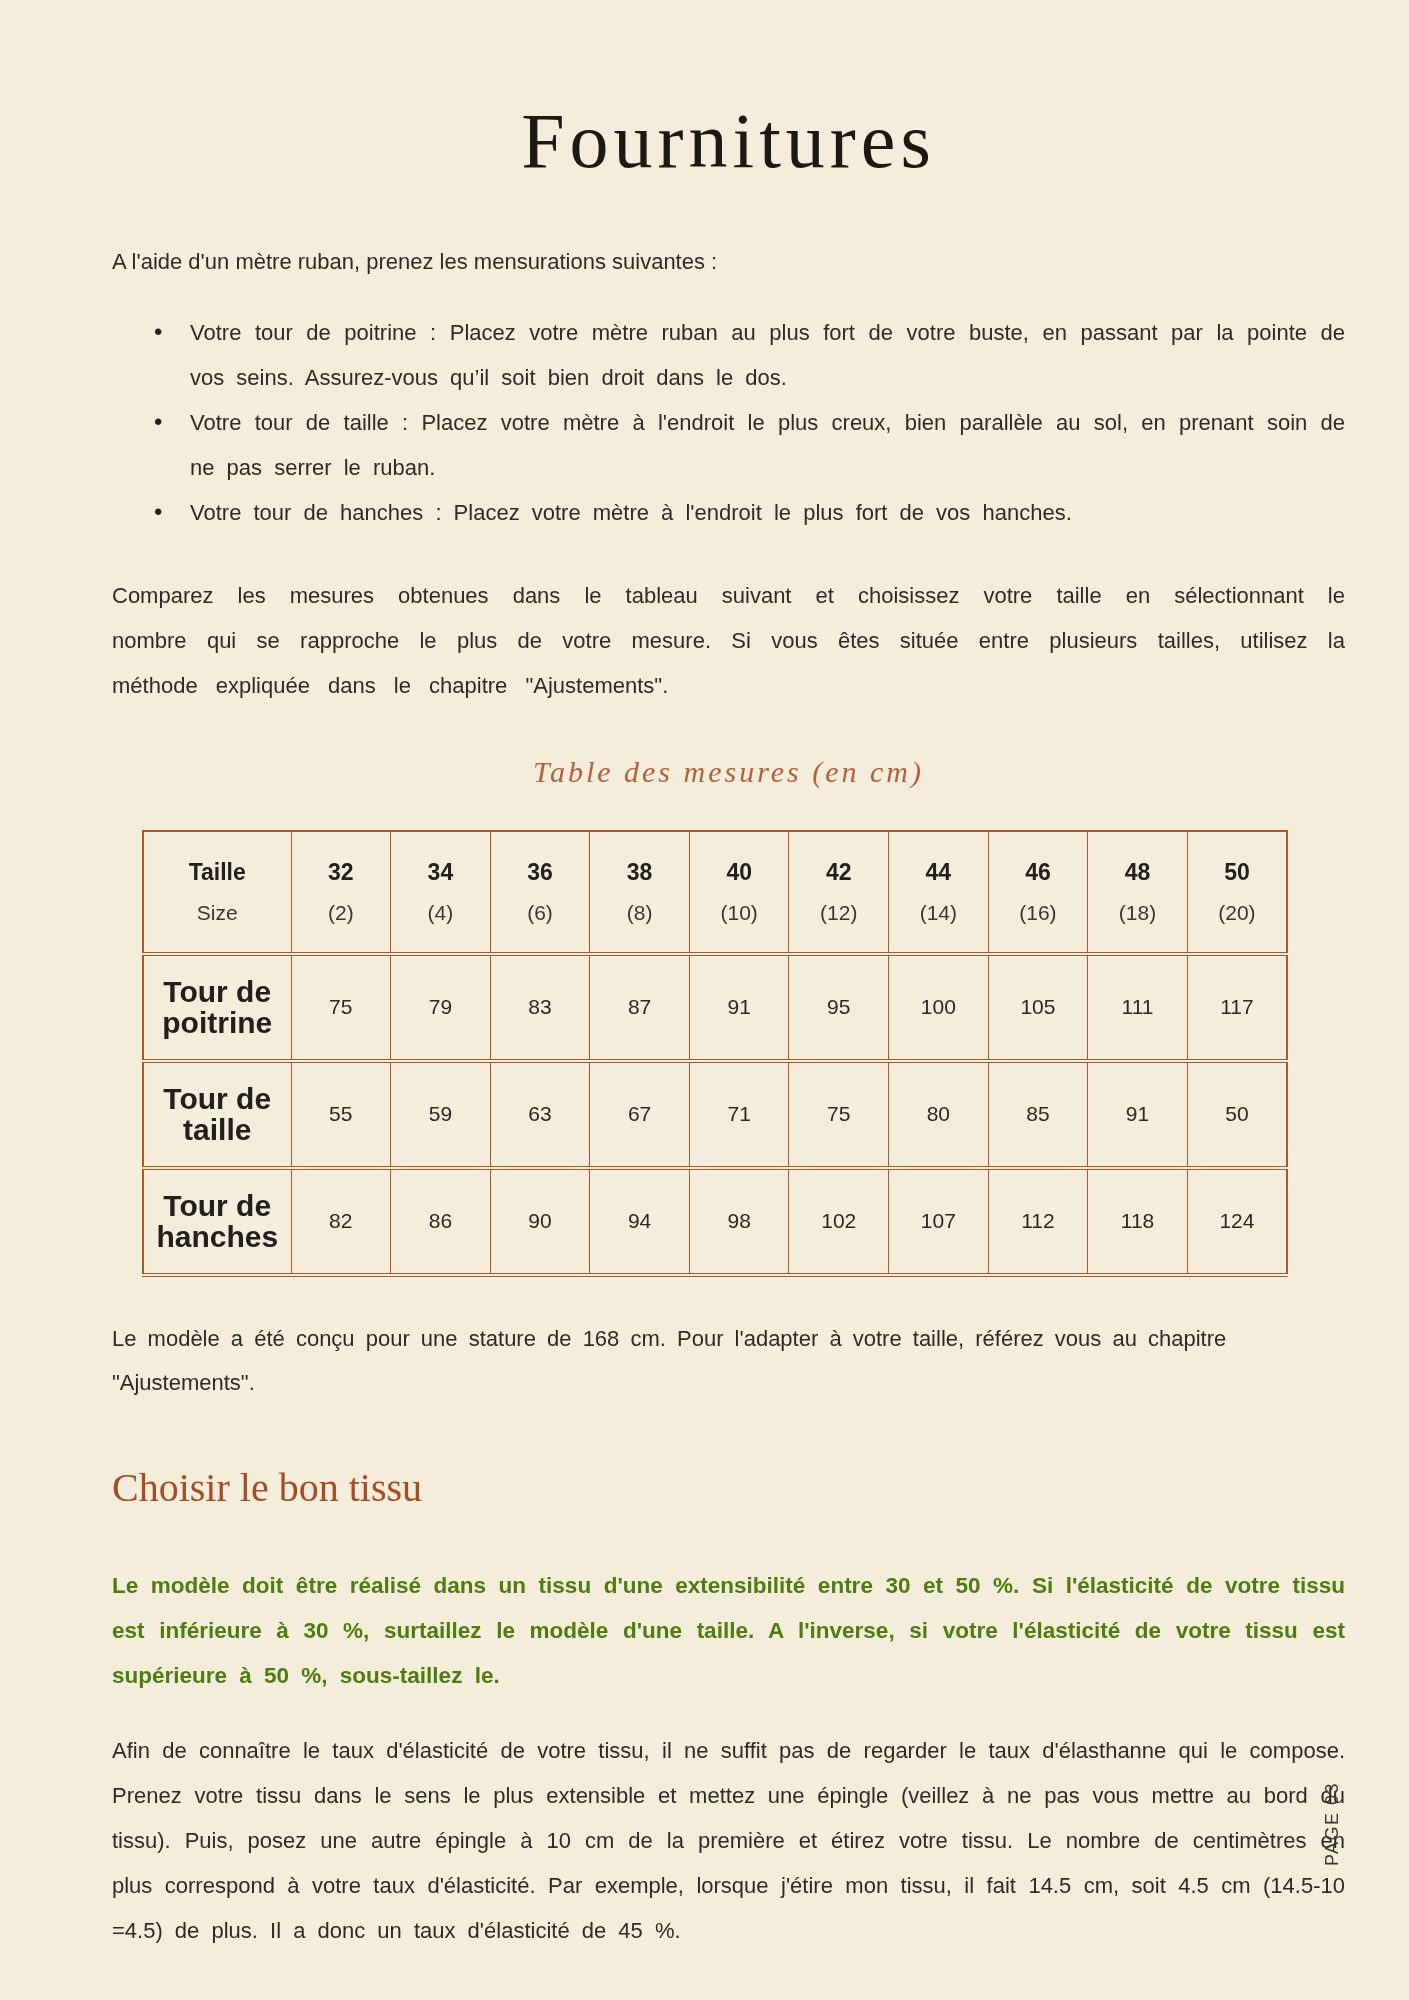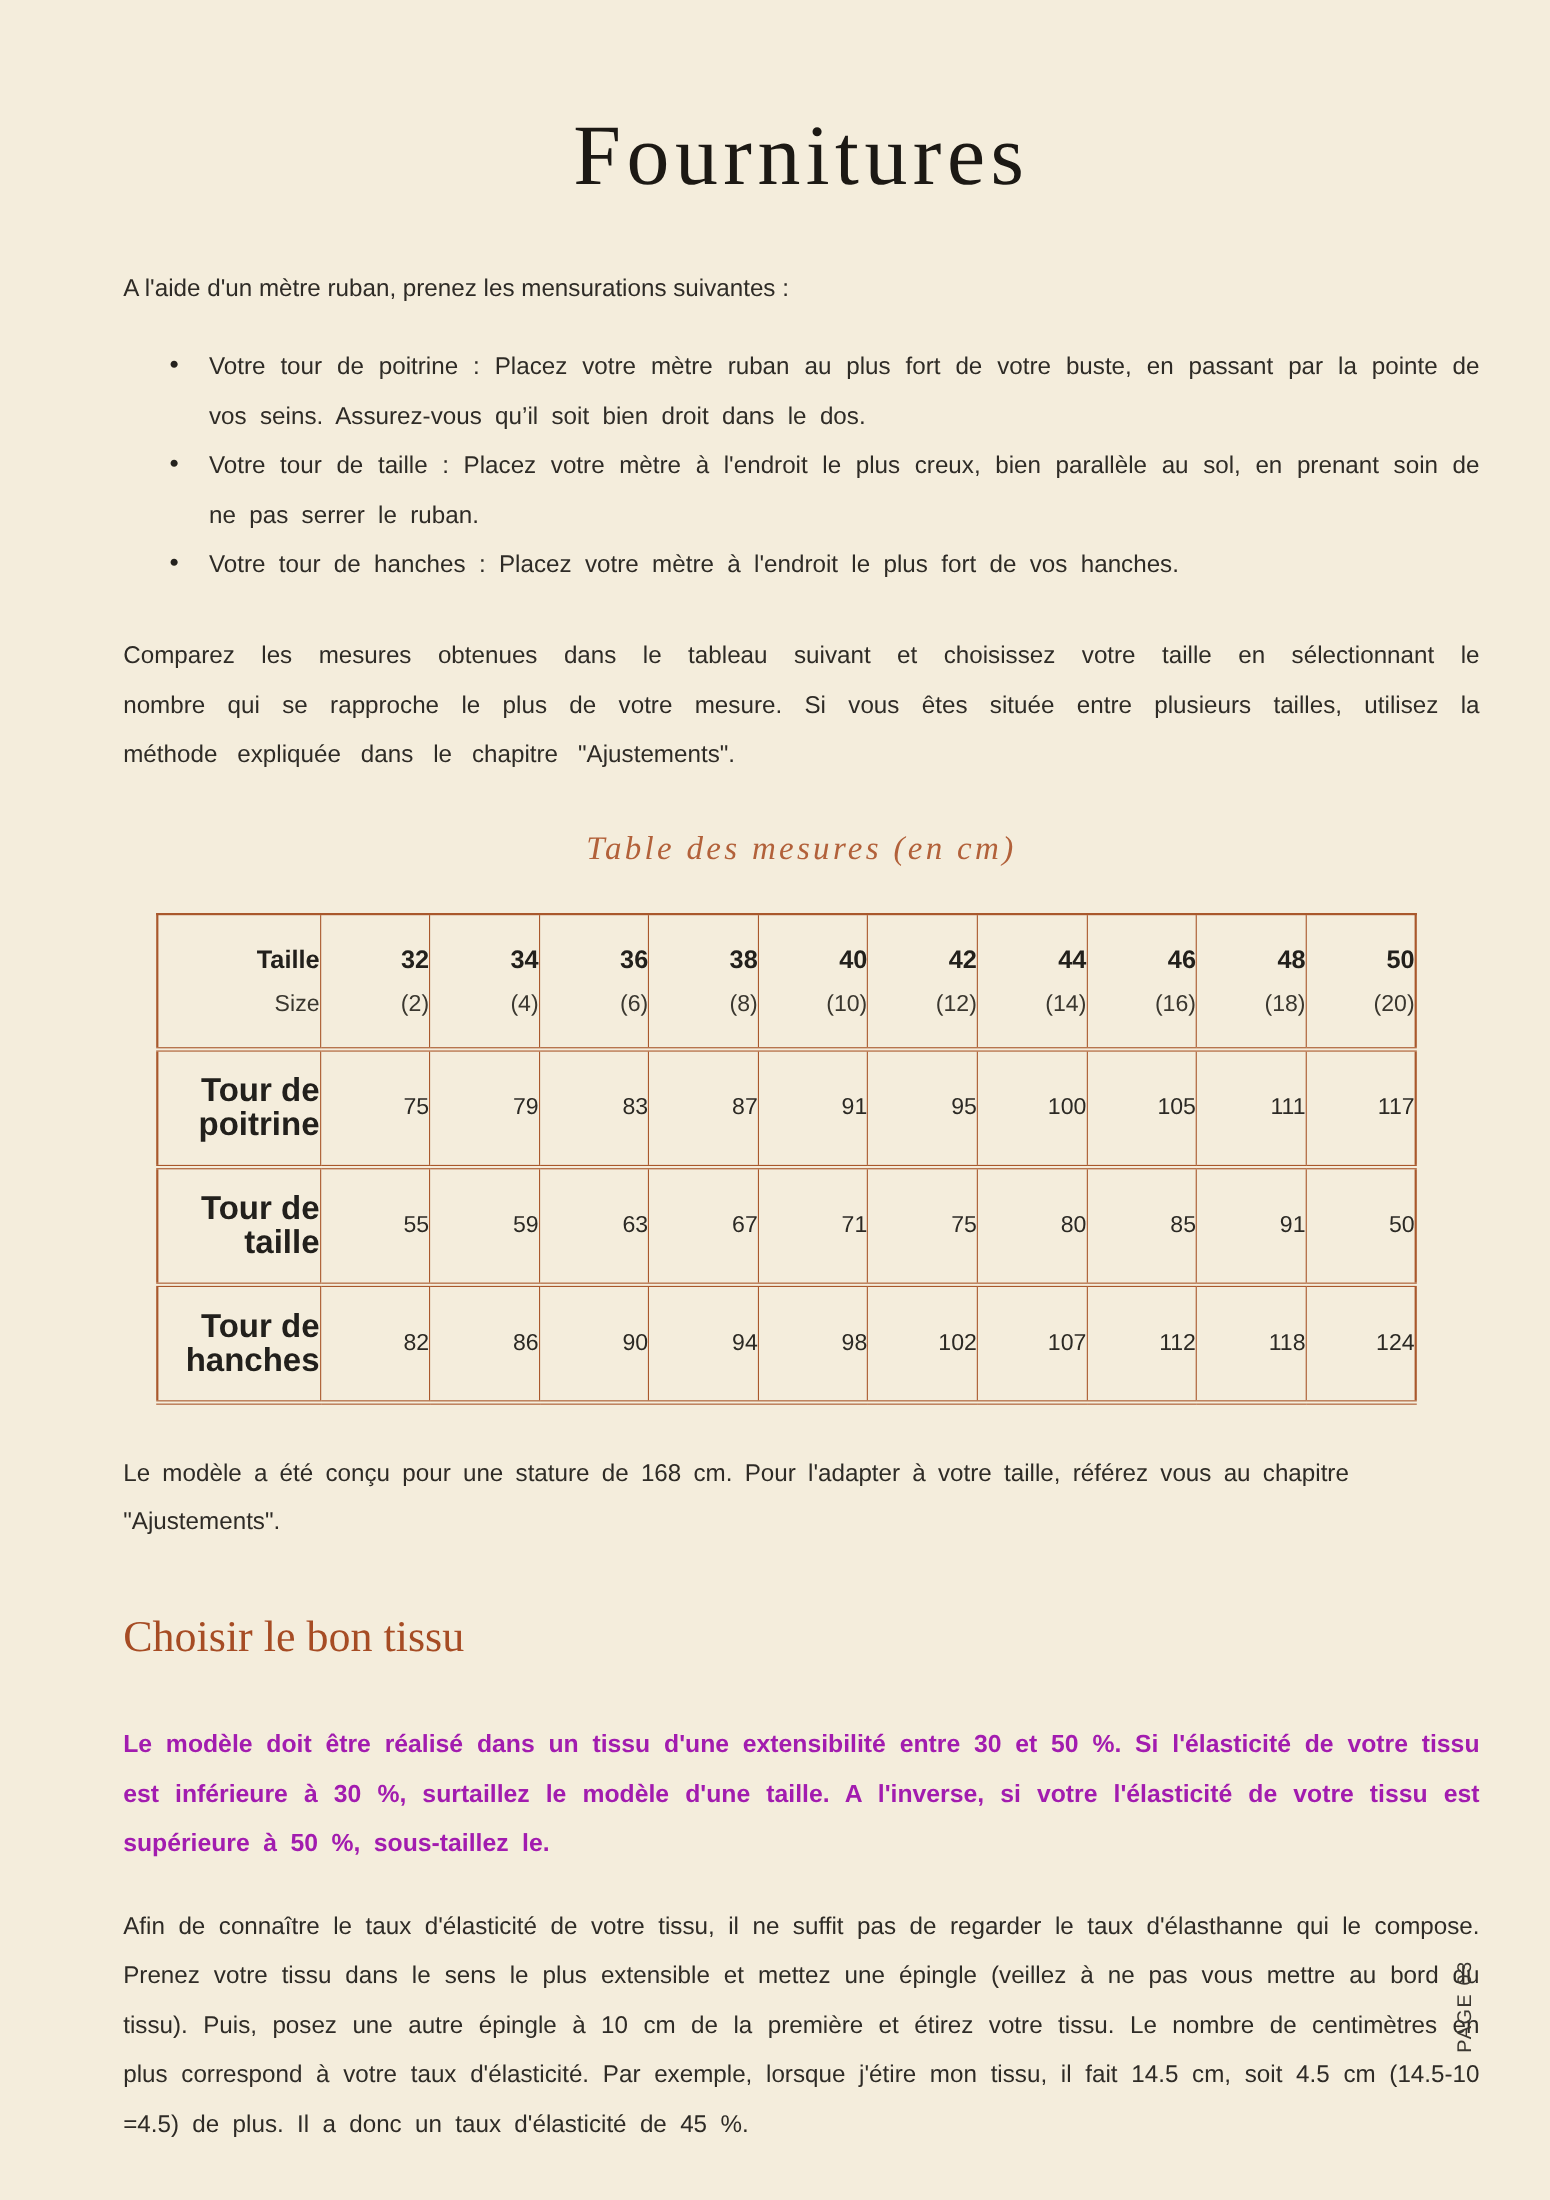--- a/index.html
+++ b/index.html
@@ -72,21 +72,21 @@
   .table-wrap { margin:22px 0 0 30px; }
   table.measures {
     border-collapse:collapse;
     width:1146px;
     table-layout:fixed;
     border:2px solid #a9582c;
   }
   table.measures th, table.measures td {
     border-left:1.5px solid #a9582c;
     border-right:1.5px solid #a9582c;
-    text-align:right;
+    text-align:center;
     vertical-align:middle;
     padding:0;
   }
   table.measures thead tr { height:123px; }
   table.measures tbody tr { height:107px; }
   table.measures thead th { border-bottom:4px double #a9582c; }
   table.measures tbody td { border-bottom:4px double #a9582c; }
   .size-num { display:block; font-weight:bold; font-size:23px; color:#22201c; line-height:26px; }
   .size-alt { display:block; font-weight:normal; font-size:21px; color:#3a372f; line-height:24px; margin-top:16px; }
   .row-label { font-weight:bold; font-size:30px; line-height:31px; color:#22201c; padding:0 26px; }
@@ -108,21 +108,21 @@
     color:#a64c24;
   }
 
   .bold-par {
     margin:50px 0 0 0;
     font-size:22.5px;
     font-weight:bold;
     line-height:45px;
     text-align:justify;
     word-spacing:6px;
-    color:#a21caf;
+    color:#4d7c0f;
   }
 
   .method {
     margin:30px 0 0 0;
     font-size:22px;
     line-height:45px;
     text-align:justify;
     word-spacing:6px;
   }
 

